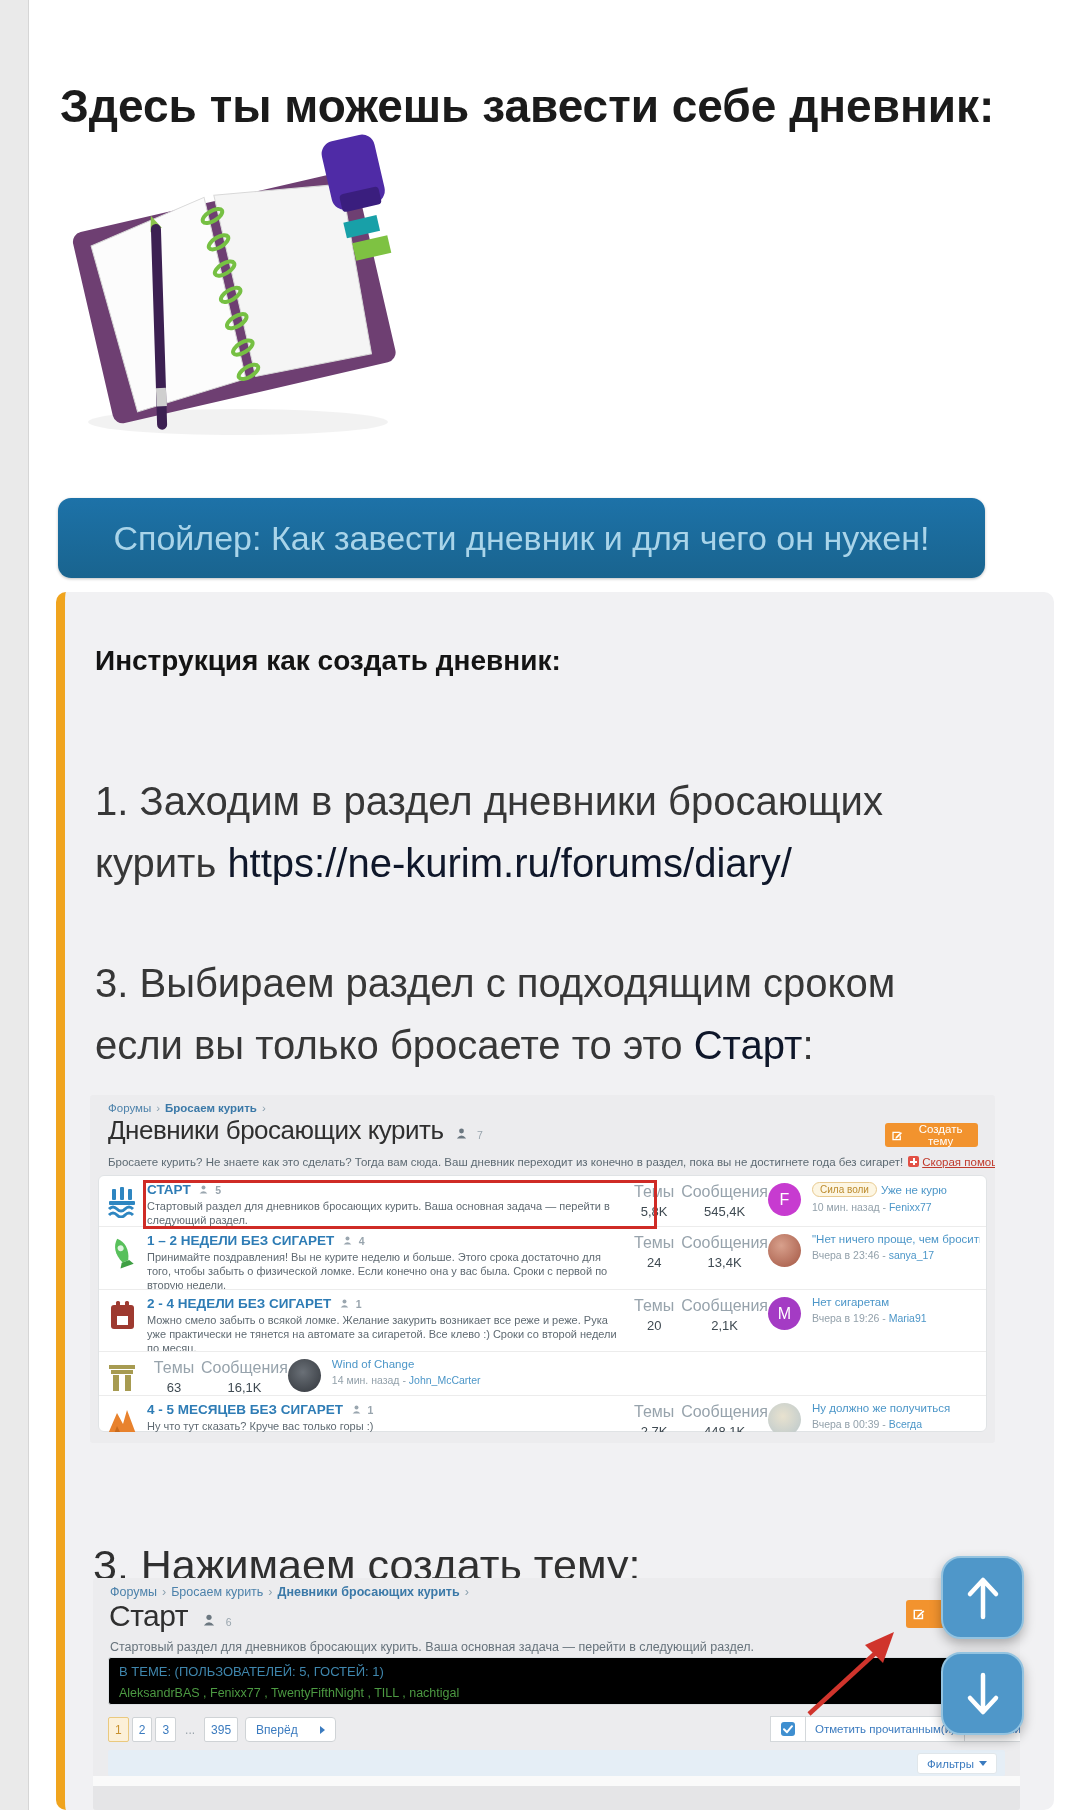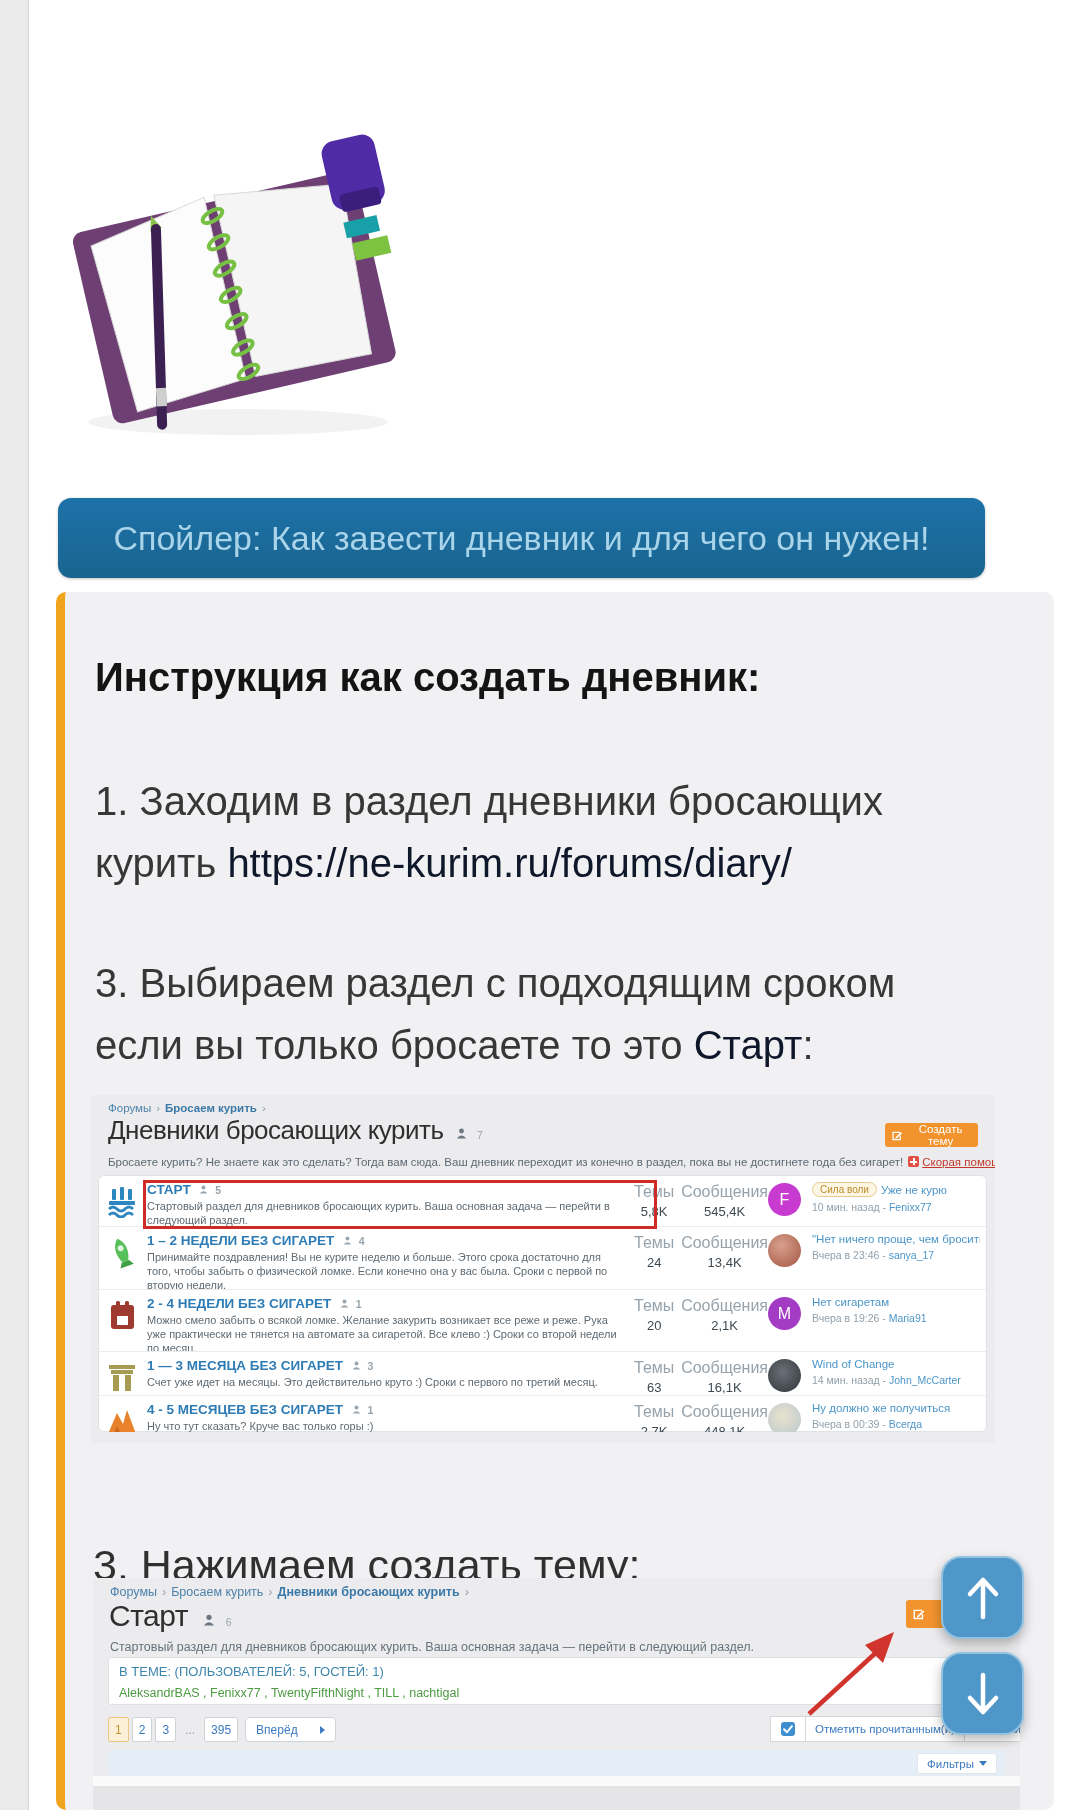--- a/index.html
+++ b/index.html
@@ -19,21 +19,21 @@
 
   
   .spoiler-btn{left:58px;top:498px;width:927px;height:80px;border:none;border-radius:13px;
     background:linear-gradient(#1d72a8,#19648f);color:#a9d4e9;font-size:34px;
     font-family:inherit;display:flex;align-items:center;justify-content:center;
     box-shadow:0 1px 3px rgba(0,0,0,.25);}
 
   
   .panel{left:56px;top:592px;width:989px;height:1218px;background:#f1f1f3;
     border-left:9px solid #f0a41e;border-radius:10px;}
-  .panel-heading{left:95px;top:622px;font-size:40px;font-weight:bold;color:#141414;}
+  .panel-heading{left:95px;top:622px;font-size:28px;font-weight:bold;color:#141414;}
   .step{left:95px;width:880px;font-size:40px;line-height:62px;color:#373737;}
   .step1{top:730px;}
   .step3{top:912px;}
   .step a{color:#0f172a;}
   .step-create{left:93px;top:1498px;font-size:43px;color:#303030;}
 
   
   .shot{background:#ececee;border-radius:3px;overflow:hidden;}
   .crumbs{font-size:11.5px;color:#4d82ab;}
   .crumbs .sep{color:#8aa0af;margin:0 5px;}
@@ -85,21 +85,21 @@
     font-size:10px;border-radius:9px;padding:1px 7px;margin-right:4px;vertical-align:1px;}
   .red-box{position:absolute;left:44px;top:4px;width:508px;height:43px;
     border:3px solid #cf2b26;pointer-events:none;}
 
   
   .shot2{left:93px;top:1578px;width:927px;height:232px;}
   .s2-crumbs{left:17px;top:7px;font-size:12.5px;}
   .s2-title{left:16px;top:21px;font-size:30px;}
   .s2-create{left:813px;top:22px;width:106px;height:28px;font-size:13px;}
   .s2-desc{left:17px;top:62px;width:890px;font-size:12.5px;color:#66727b;white-space:nowrap;}
-  .inthread{left:15px;top:79px;width:897px;height:48px;background:#ffffff;border:1px solid #dde1e4;
+  .inthread{left:15px;top:79px;width:897px;height:48px;background:#000000;border:1px solid #dde1e4;
     border-radius:3px;box-sizing:border-box;padding:6px 10px;}
   .inthread .t{font-size:13px;color:#3f86ad;}
   .inthread .u{font-size:12.5px;color:#4c9a42;margin-top:7px;}
   .pagenav{left:15px;top:138px;height:27px;display:flex;gap:3px;align-items:center;}
   .pbtn{min-width:12px;height:25px;box-sizing:border-box;border:1px solid #cfd3d6;background:#fff;
     color:#3b7bbf;font-size:12px;display:flex;align-items:center;justify-content:center;
     padding:0 6px;border-radius:2px;font-family:inherit;}
   .pbtn.cur{background:#fcf0d8;border-color:#eac97e;color:#c8912f;}
   .pbtn.dots{border:none;background:transparent;color:#9aa4ab;}
   .pbtn.fwd{border-radius:4px;margin-left:4px;padding:0 10px;gap:22px;}
@@ -127,20 +127,21 @@
   .float-down{left:941px;top:1652px;}
 
   .red-arrow{left:795px;top:1628px;z-index:5;pointer-events:none;}
 </style>
 </head>
 <body>
 
 <div class="page">
   <div class="abs gutter"></div>
 
+  <h1 class="abs main-heading">Здесь ты можешь завести себе дневник:</h1>
 
   <svg class="abs notebook" width="345" height="330" viewBox="0 0 345 330">
     <ellipse cx="180" cy="300" rx="150" ry="13" fill="rgba(0,0,0,0.05)"></ellipse>
     <g transform="rotate(-13 172 170)">
       <rect x="30" y="78" width="290" height="196" rx="10" fill="#6e3f72"></rect>
       <polygon points="47,94 168,72 168,258 55,266" fill="#fcfcfc" stroke="#d8d8d8" stroke-width="1"></polygon>
       <polygon points="178,72 305,90 296,262 178,258" fill="#f5f5f5" stroke="#d8d8d8" stroke-width="1"></polygon>
       <g fill="none" stroke="#76c043" stroke-width="4">
         <ellipse cx="172" cy="92" rx="11" ry="5" transform="rotate(-18 172 92)"></ellipse>
         <ellipse cx="172" cy="119" rx="11" ry="5" transform="rotate(-18 172 119)"></ellipse>
@@ -301,29 +302,20 @@
 
       <div class="frow r4">
         <div class="f-icon"><svg width="34" height="34" viewBox="0 0 34 34">
               <g fill="#a79b51">
                 <rect x="4" y="5" width="26" height="4"></rect>
                 <rect x="6" y="10" width="22" height="4"></rect>
                 <rect x="8" y="15" width="6" height="16"></rect>
                 <rect x="20" y="15" width="6" height="16"></rect>
               </g>
             </svg></div>
-        <div class="f-main">
-          <div class="f-title"><a>1 — 3 МЕСЯЦА БЕЗ СИГАРЕТ</a>
-            <svg width="9" height="9" viewBox="0 0 11 11" style="margin-left:5px">
-                <circle cx="5.5" cy="3" r="2.4" fill="#9aa6af"></circle>
-                <path d="M0.8 10.5 q4.7 -6 9.4 0 z" fill="#9aa6af"></path>
-              </svg>
-            <span class="ucount">3</span></div>
-          <div class="f-desc">Счет уже идет на месяцы. Это действительно круто :) Сроки с первого по третий месяц.</div>
-        </div>
         <div class="f-stat">
             <div class="f-lbl">Темы</div>
             <div class="f-val">63</div>
           </div>
         <div class="f-stat msgs">
             <div class="f-lbl">Сообщения</div>
             <div class="f-val">16,1K</div>
           </div>
         <div class="f-avatar">
             <div class="av av4"></div>

